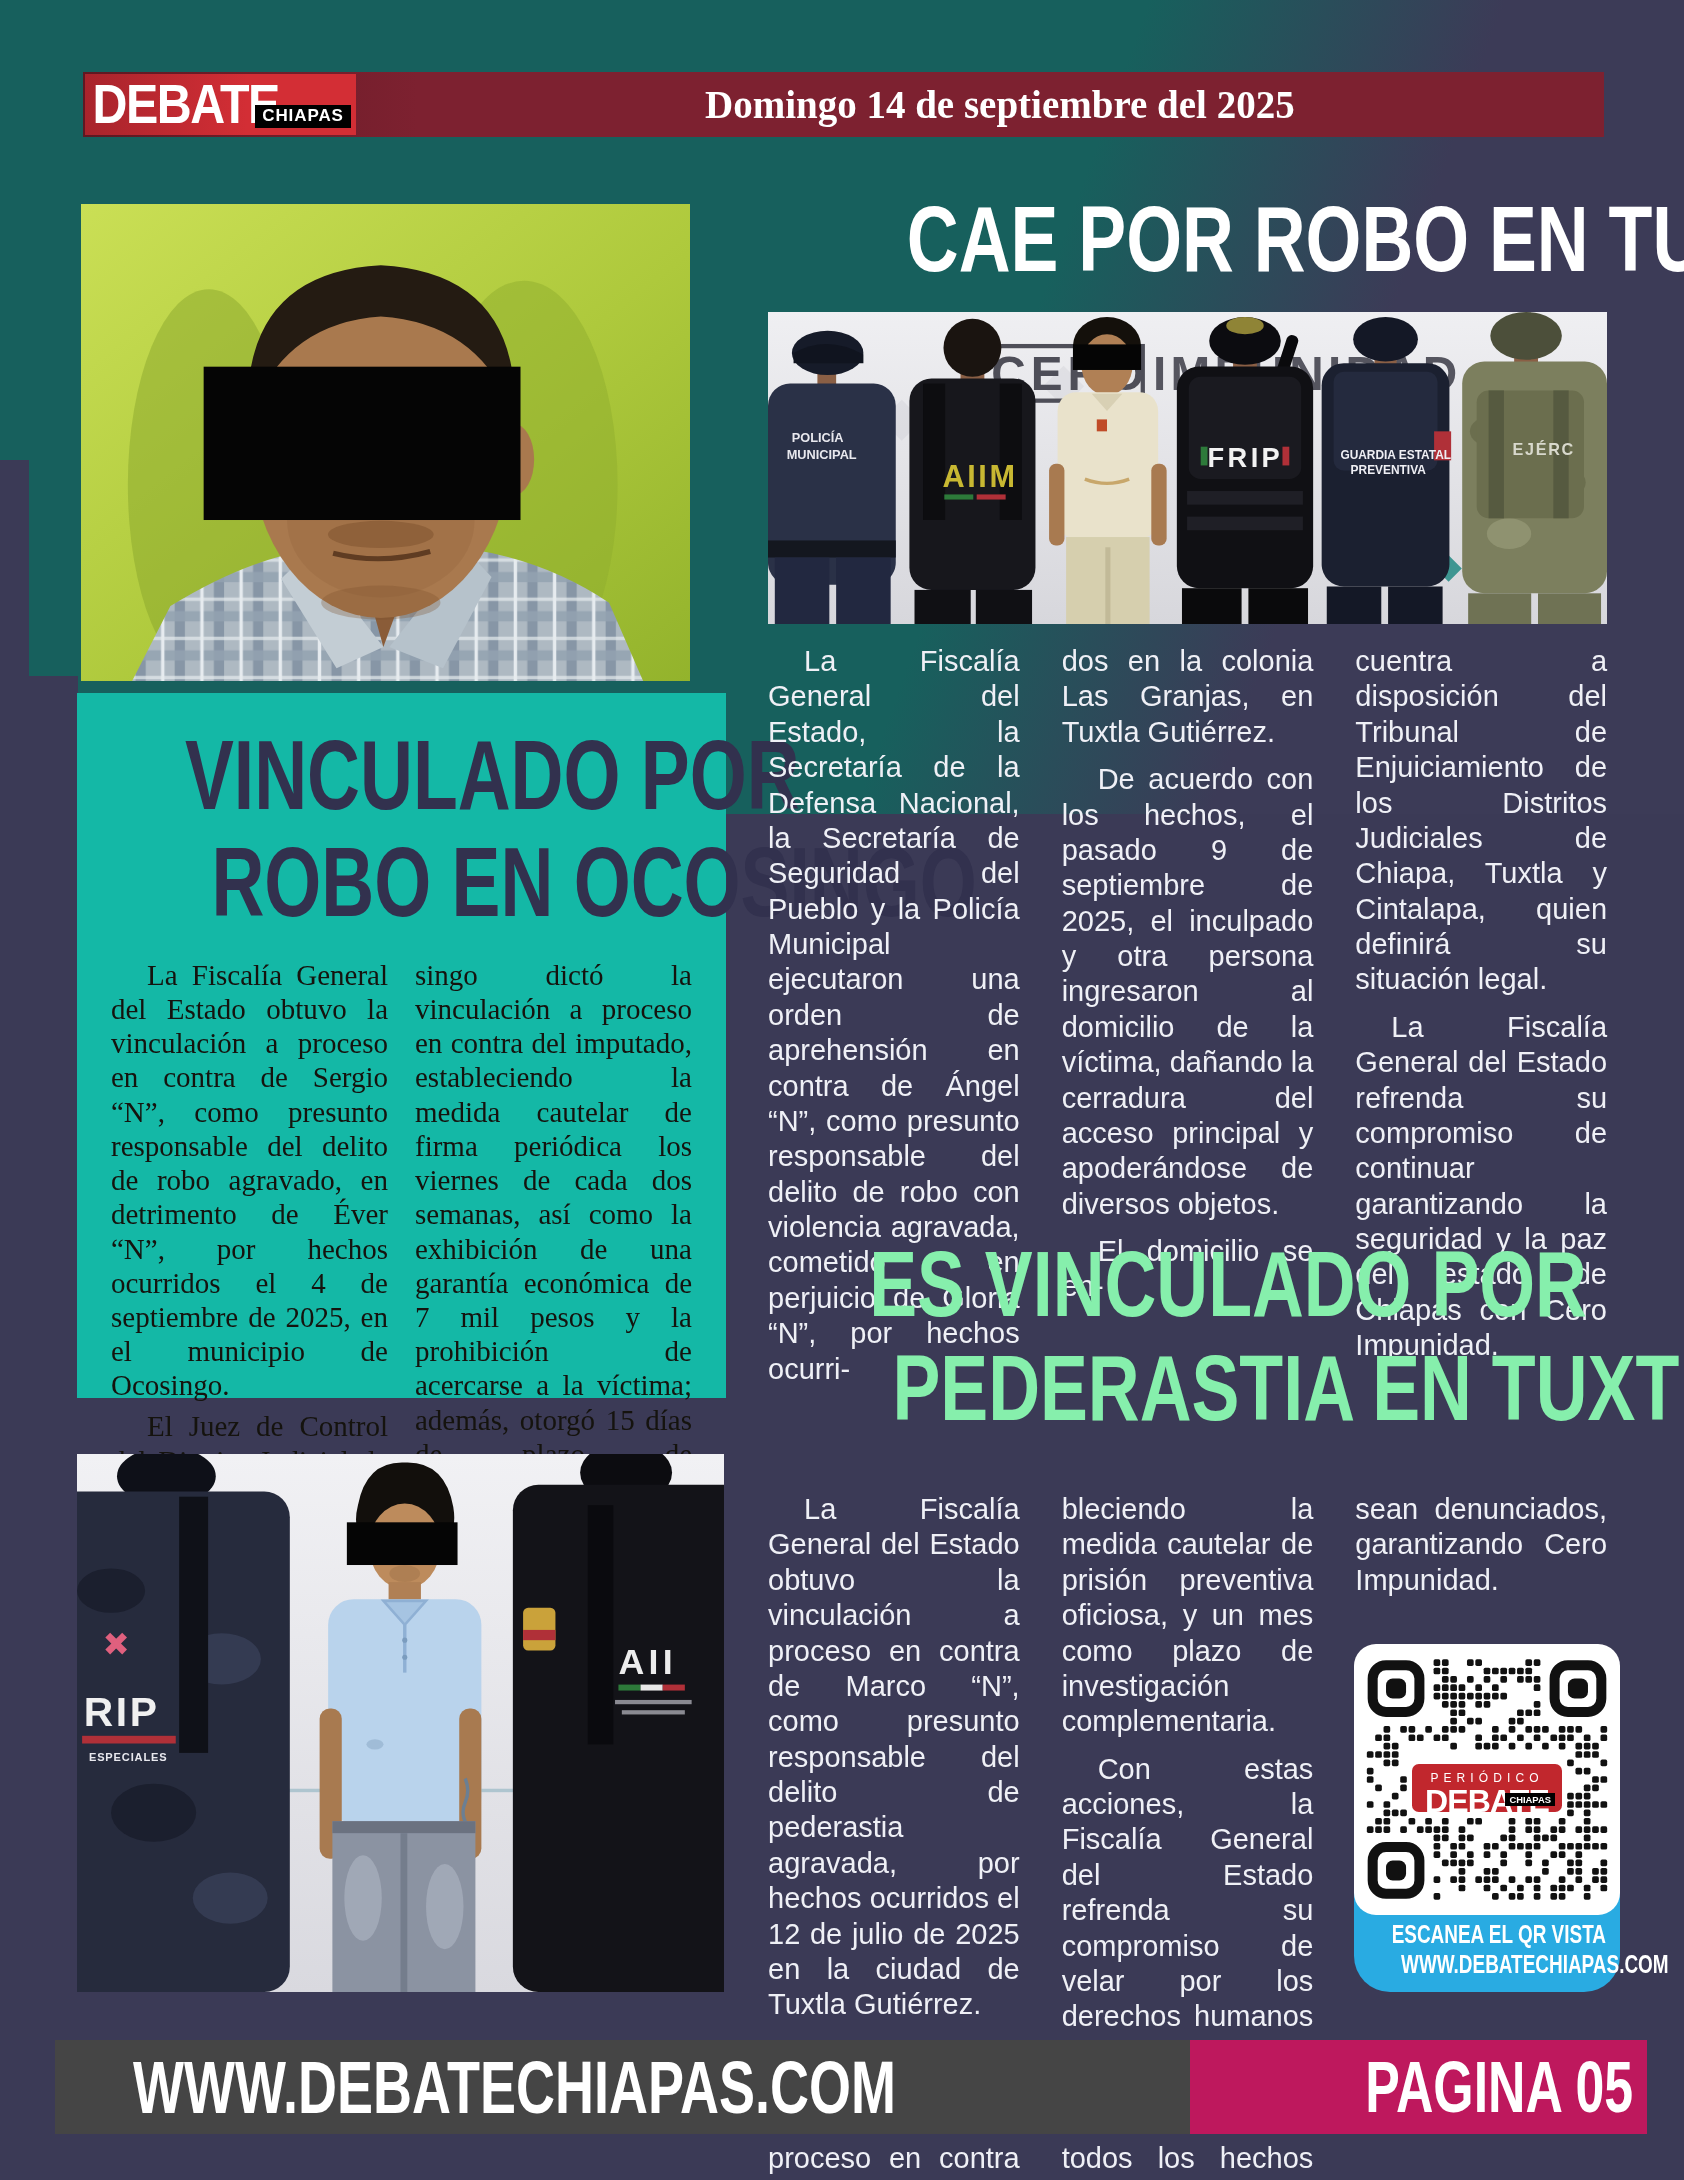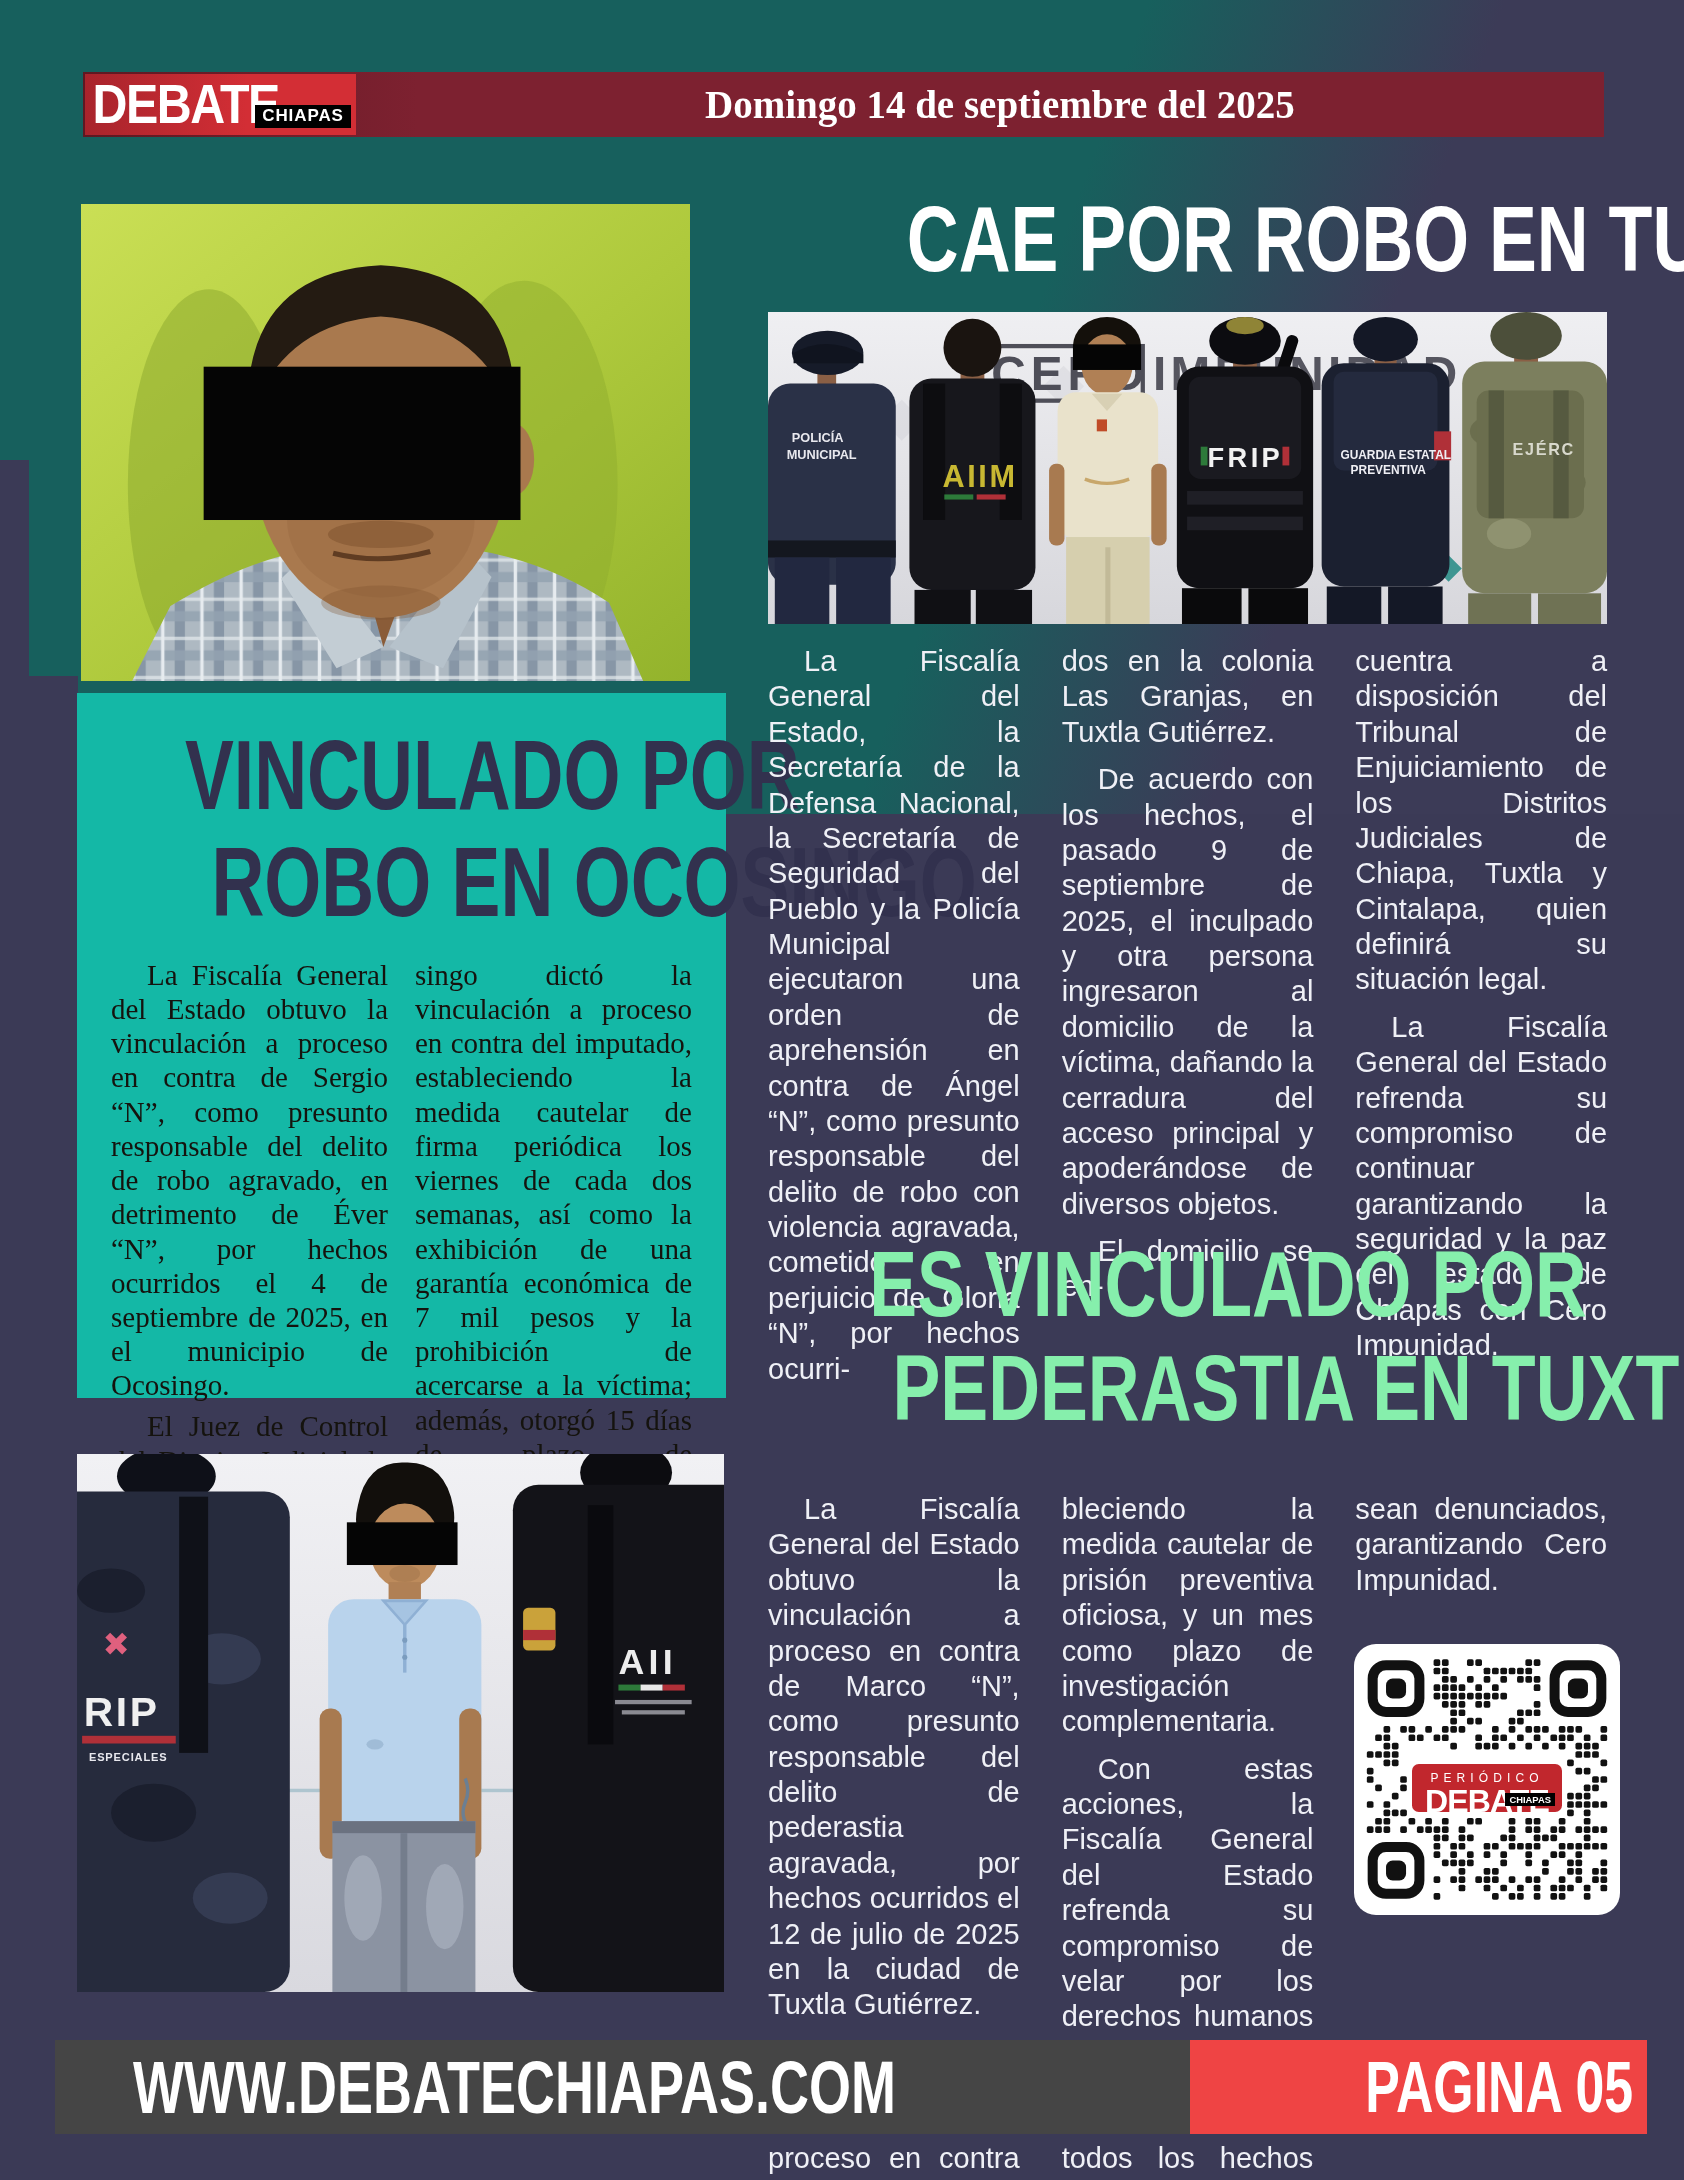--- a/index.html
+++ b/index.html
@@ -65,21 +65,21 @@
             box-shadow:0 0 0 5.1px #ffffff;}
   .qr-badge .kicker{margin-top:7.7px;text-align:center;color:#fff;font-size:12px;letter-spacing:5.1px;}
   .qr-badge .title{text-align:center;color:#fff;font-weight:bold;font-size:32px;line-height:1;
                    letter-spacing:-0.9px;}
   .qr-badge .tag{position:absolute;right:6.8px;bottom:6px;background:#000;color:#fff;
                  font-weight:bold;font-size:9.4px;padding:0.9px 4.3px;}
   
   .footer-gray{left:55px;top:2040px;width:1135px;height:94px;background:#454545;
                display:flex;align-items:center;padding-left:78px;box-sizing:border-box;}
   .footer-gray .txt{color:#fff;font-weight:bold;font-size:75px;}
-  .footer-magenta{left:1190px;top:2040px;width:457px;height:94px;background:#ef4444;
+  .footer-magenta{left:1190px;top:2040px;width:457px;height:94px;background:#be185d;
                   display:flex;align-items:center;justify-content:flex-end;
                   padding-right:13.6px;box-sizing:border-box;}
   .footer-magenta .txt{color:#fff;font-weight:bold;font-size:72px;}
 </style>
 </head>
 <body>
 
 <div id="page">
 
   <div class="abs teal-bg"></div>
@@ -355,20 +355,26 @@
     </div>
     <div class="col">
       <p>bleciendo la medida cautelar de prisión preventiva oficiosa, y un mes como plazo de investigación complementaria.</p>
       <p class="ind">Con estas acciones, la Fiscalía General del Estado refrenda su compromiso de velar por los derechos humanos de las niñas, niños y adolescentes, esclareciendo todos los hechos que le</p>
     </div>
     <div class="col">
       <p>sean denunciados, garantizando Cero Impunidad.</p>
     </div>
   </div>
 
+  <div class="abs qr-pill">
+    <div class="captions">
+      <div class="cx">ESCANEA EL QR VISTA</div>
+      <div class="cx">WWW.DEBATECHIAPAS.COM</div>
+    </div>
+  </div>
 
   <div class="abs qr-card">
     <svg id="qr-svg" width="242" height="247" viewBox="0 0 290 290">
       <g fill="none" stroke="#111" stroke-width="12">
         <rect x="8" y="8" width="56" height="56" rx="16"></rect>
         <rect x="226" y="8" width="56" height="56" rx="16"></rect>
         <rect x="8" y="226" width="56" height="56" rx="16"></rect>
       </g>
       <g fill="#111">
         <rect x="24" y="24" width="24" height="24" rx="8"></rect>

